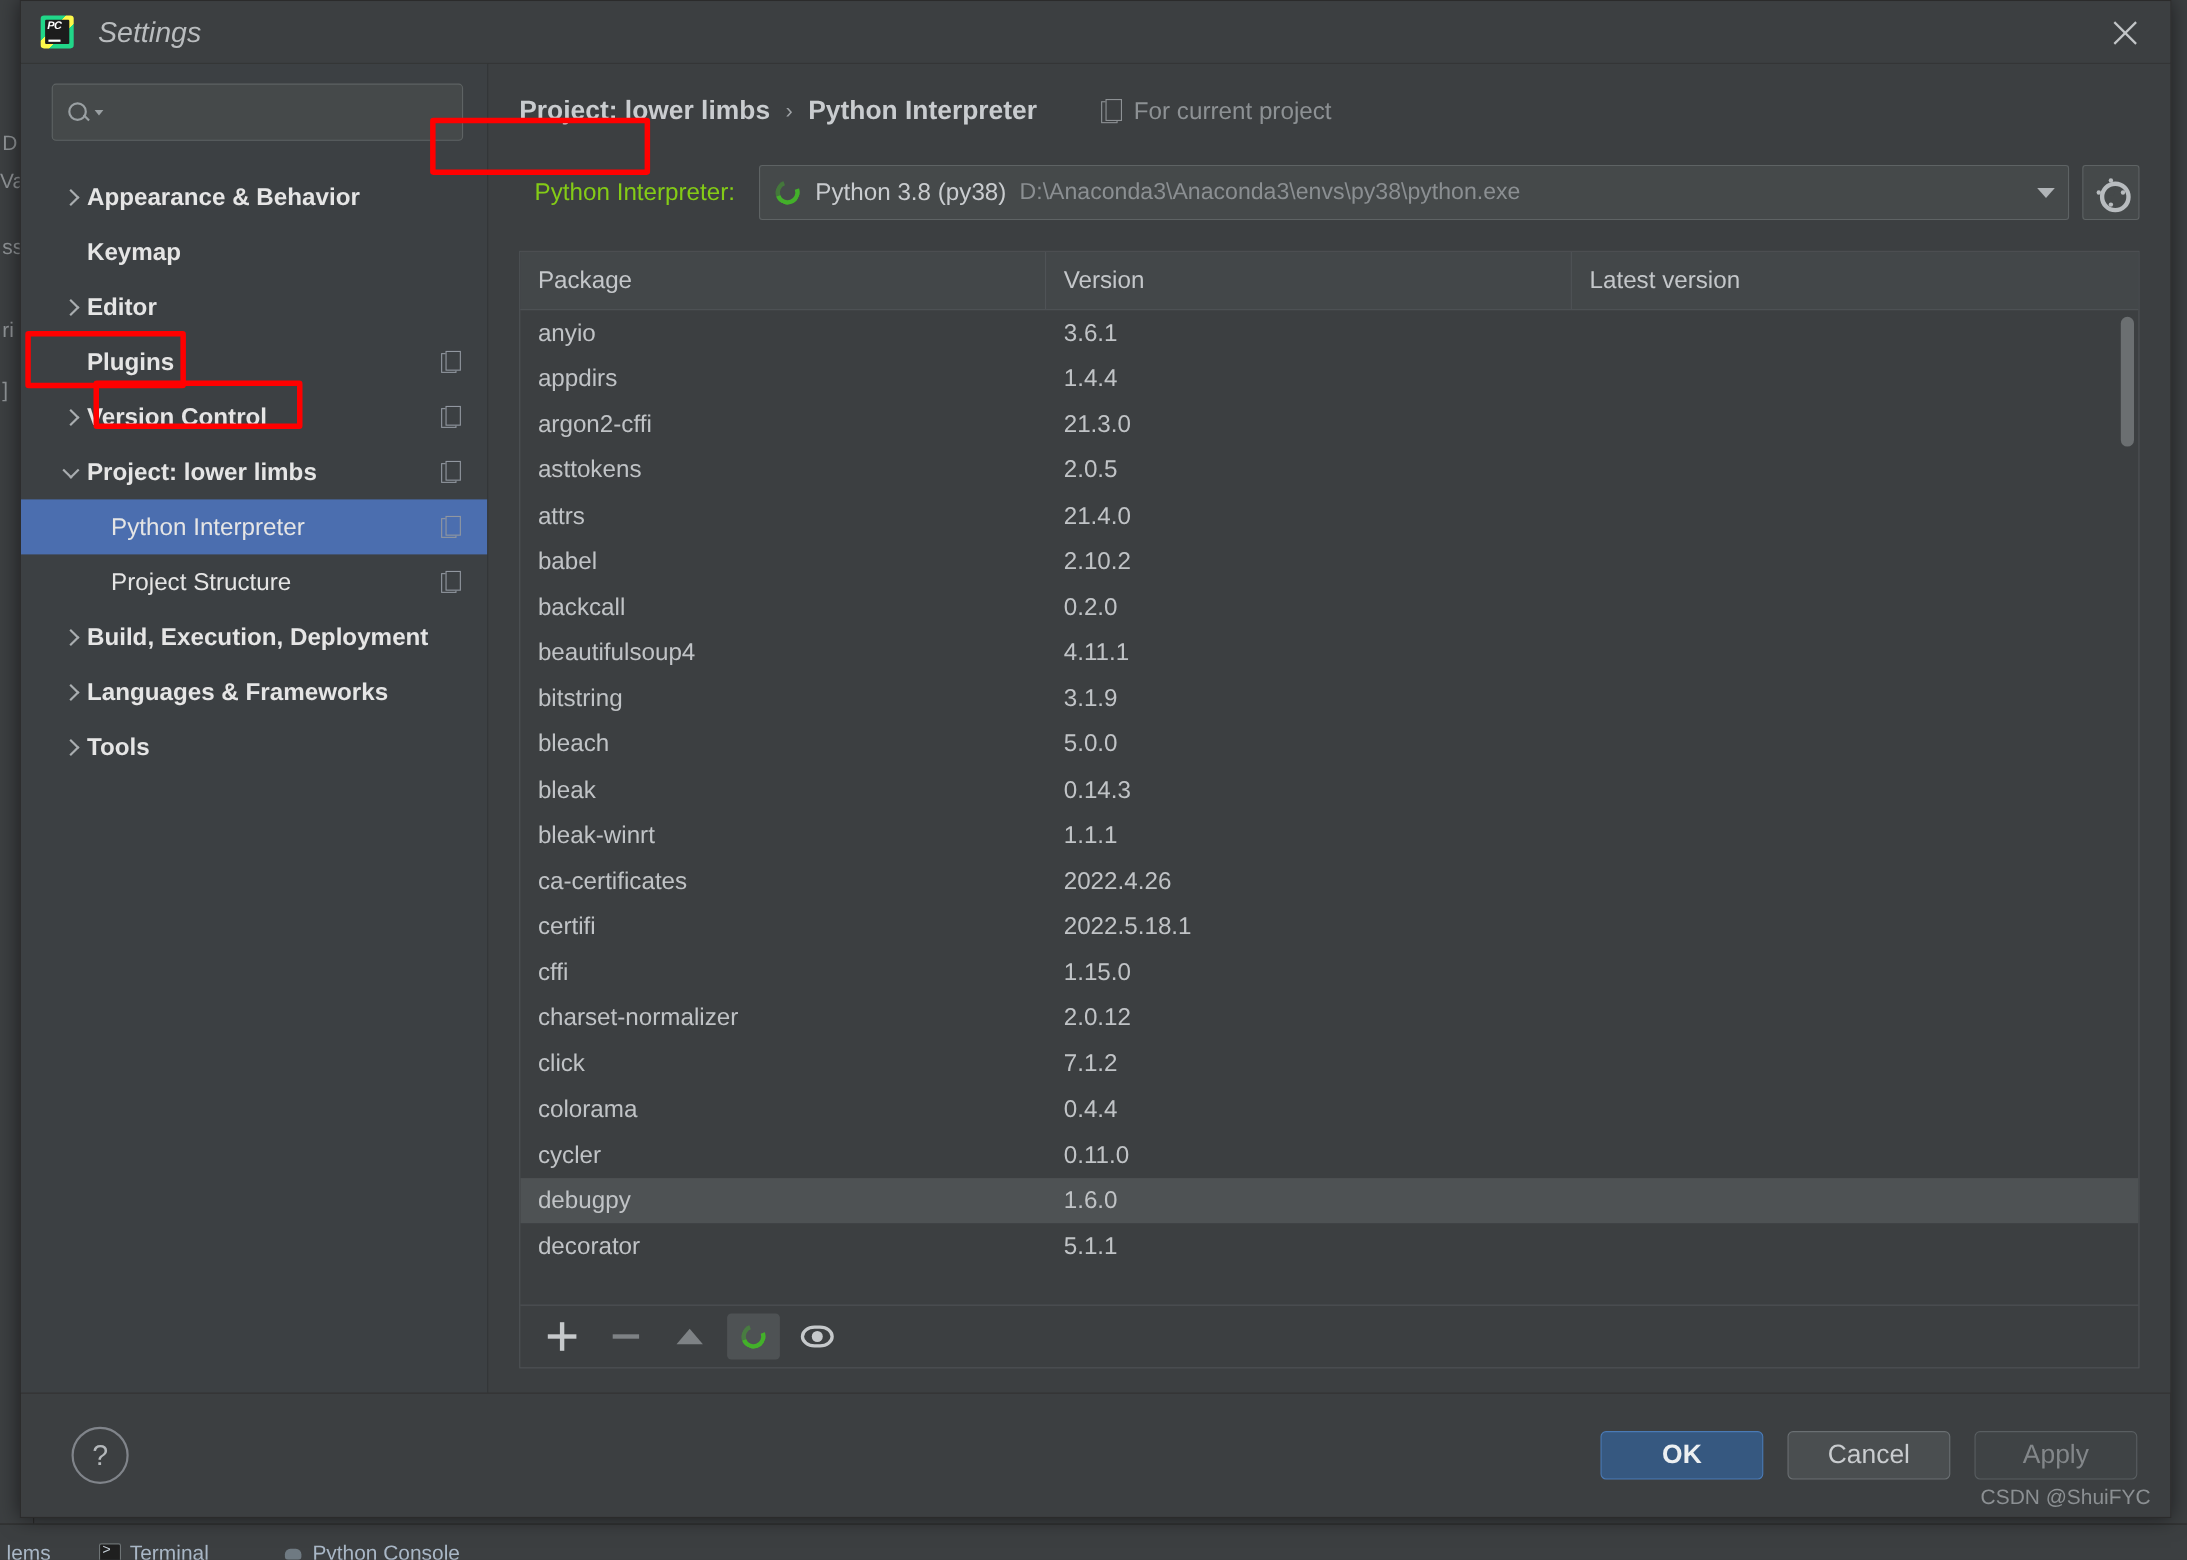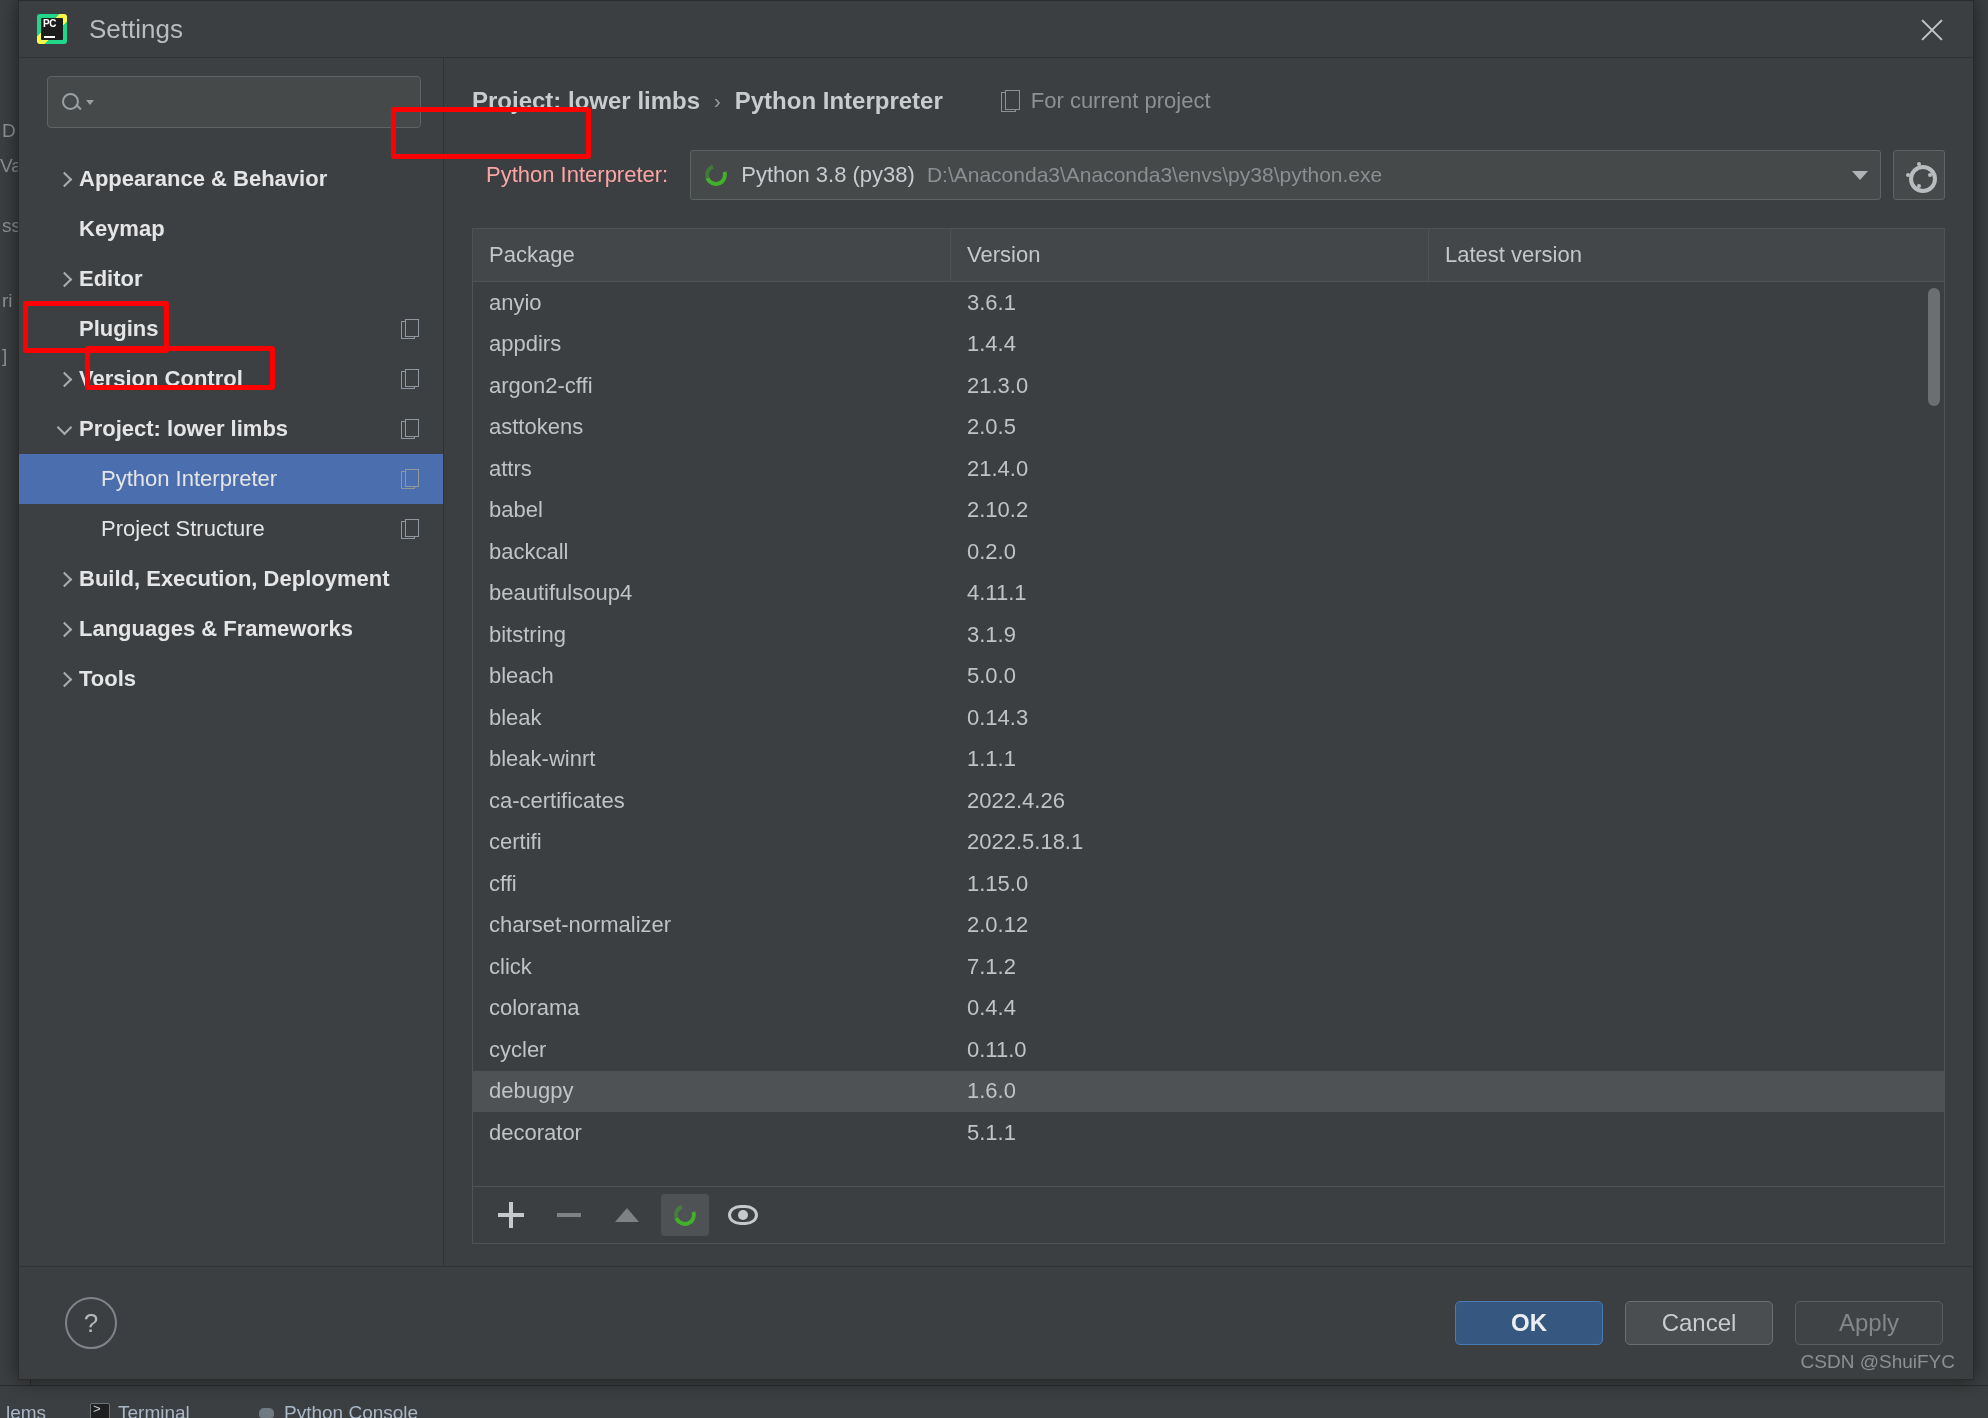--- a/index.html
+++ b/index.html
@@ -57,20 +57,21 @@
     display: flex; flex-direction: column;
   }
 
   
   #title-bar {
     height: 56px; flex: 0 0 56px;
     display: flex; align-items: center;
     background: #3c3f41;
     padding: 0 8px 0 18px;
     position: relative;
+    font-style: italic;
   }
   #pycharm-logo {
     width: 30px; height: 30px; flex: 0 0 30px;
     border-radius: 3px; position: relative; overflow: hidden;
     background: linear-gradient(135deg, #21d789 0%, #21d789 38%, #fcf84a 38%, #fcf84a 62%, #21d789 62%);
   }
   #pycharm-logo::before {
     content: ""; position: absolute; left: 4px; top: 4px;
     width: 22px; height: 22px; background: #1c1c1c; border-radius: 1px;
   }
@@ -199,21 +200,21 @@
     position: absolute; left: 4px; top: 0; width: 13px; height: 18px;
     border: 1.7px solid #8d9194; background: #3c3f41;
   }
 
   
   #interpreter-row {
     display: flex; align-items: center; height: 62px; flex: 0 0 62px;
     padding: 0 28px 0 28px; gap: 0; position: relative;
   }
   #interpreter-label {
-    font-size: 22px; color: #fca5a5; white-space: nowrap;
+    font-size: 22px; color: #84cc16; white-space: nowrap;
     padding: 12px 14px 12px 14px;
   }
   #interpreter-select {
     flex: 1 1 auto; height: 48px; min-width: 0;
     background: #45494a; border: 1px solid #5e6364; border-radius: 3px;
     display: flex; align-items: center; padding: 0 12px; gap: 12px;
     margin-left: 8px; cursor: pointer;
   }
   .conda-icon {
     width: 26px; height: 26px; flex: 0 0 26px; position: relative;

